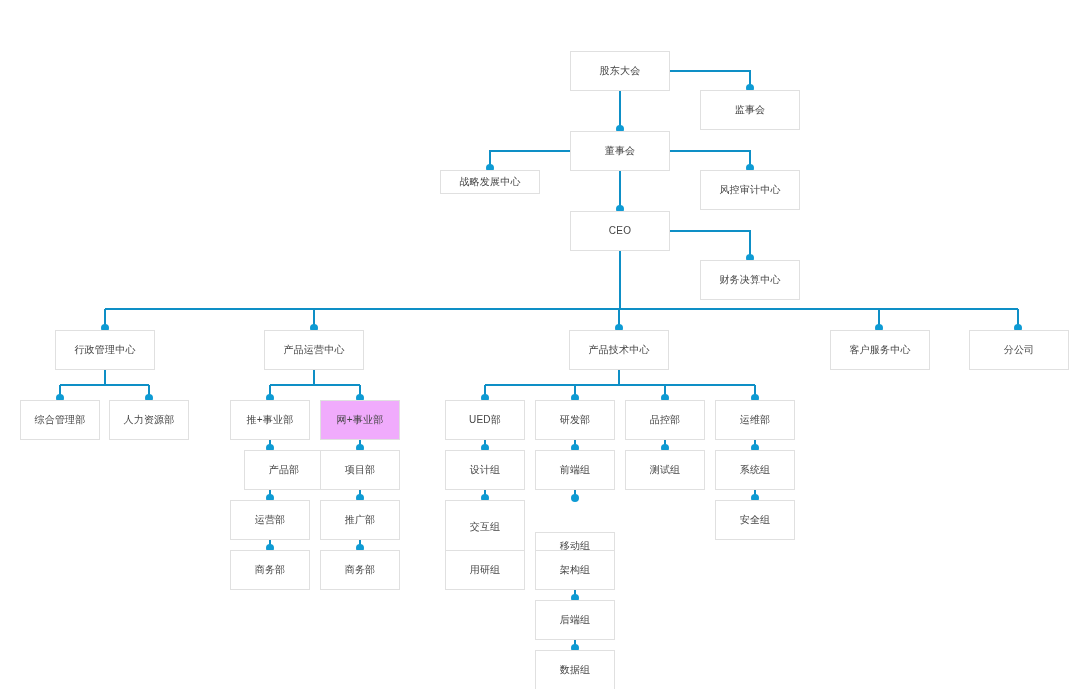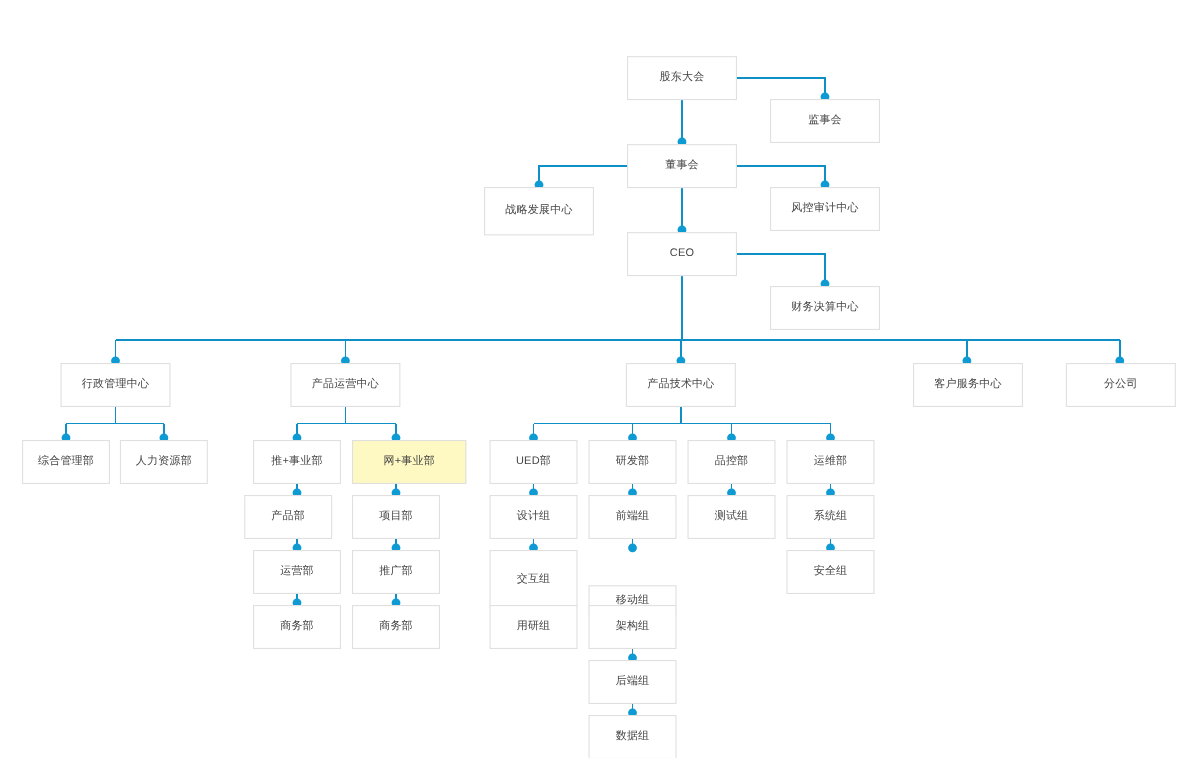--- a/index.html
+++ b/index.html
@@ -130,21 +130,21 @@
   <div id="node-layer">
       <div class="node" style="left: 570px; top: 51px; width: 100px; height: 40px; border-color: rgb(224, 224, 224); background: rgb(255, 255, 255); color: rgb(68, 68, 68);">
         <span class="node-label">股东大会</span>
       </div>
       <div class="node" style="left: 700px; top: 90px; width: 100px; height: 40px; border-color: rgb(224, 224, 224); background: rgb(255, 255, 255); color: rgb(68, 68, 68);">
         <span class="node-label">监事会</span>
       </div>
       <div class="node" style="left: 570px; top: 131px; width: 100px; height: 40px; border-color: rgb(224, 224, 224); background: rgb(255, 255, 255); color: rgb(68, 68, 68);">
         <span class="node-label">董事会</span>
       </div>
-      <div class="node" style="left: 440px; top: 170px; width: 100px; height: 44px; border-color: rgb(224, 224, 224); background: rgb(255, 255, 255); color: rgb(68, 68, 68); justify-content: center;">
+      <div class="node" style="left: 440px; top: 170px; width: 100px; height: 24px; border-color: rgb(224, 224, 224); background: rgb(255, 255, 255); color: rgb(68, 68, 68); justify-content: center;">
         <span class="node-label">战略发展中心</span>
       </div>
       <div class="node" style="left: 700px; top: 170px; width: 100px; height: 40px; border-color: rgb(224, 224, 224); background: rgb(255, 255, 255); color: rgb(68, 68, 68);">
         <span class="node-label">风控审计中心</span>
       </div>
       <div class="node" style="left: 570px; top: 211px; width: 100px; height: 40px; border-color: rgb(224, 224, 224); background: rgb(255, 255, 255); color: rgb(68, 68, 68);">
         <span class="node-label">CEO</span>
       </div>
       <div class="node" style="left: 700px; top: 260px; width: 100px; height: 40px; border-color: rgb(224, 224, 224); background: rgb(255, 255, 255); color: rgb(68, 68, 68);">
         <span class="node-label">财务决算中心</span>
@@ -166,30 +166,30 @@
       </div>
       <div class="node" style="left: 20px; top: 400px; width: 80px; height: 40px; border-color: rgb(224, 224, 224); background: rgb(255, 255, 255); color: rgb(68, 68, 68);">
         <span class="node-label">综合管理部</span>
       </div>
       <div class="node" style="left: 109px; top: 400px; width: 80px; height: 40px; border-color: rgb(224, 224, 224); background: rgb(255, 255, 255); color: rgb(68, 68, 68);">
         <span class="node-label">人力资源部</span>
       </div>
       <div class="node" style="left: 230px; top: 400px; width: 80px; height: 40px; border-color: rgb(224, 224, 224); background: rgb(255, 255, 255); color: rgb(68, 68, 68);">
         <span class="node-label">推+事业部</span>
       </div>
-      <div class="node" style="left: 222px; top: 450px; width: 80px; height: 40px; border-color: rgb(224, 224, 224); background: rgb(255, 255, 255); color: rgb(68, 68, 68);">
+      <div class="node" style="left: 244px; top: 450px; width: 80px; height: 40px; border-color: rgb(224, 224, 224); background: rgb(255, 255, 255); color: rgb(68, 68, 68);">
         <span class="node-label">产品部</span>
       </div>
       <div class="node" style="left: 230px; top: 500px; width: 80px; height: 40px; border-color: rgb(224, 224, 224); background: rgb(255, 255, 255); color: rgb(68, 68, 68);">
         <span class="node-label">运营部</span>
       </div>
       <div class="node" style="left: 230px; top: 550px; width: 80px; height: 40px; border-color: rgb(224, 224, 224); background: rgb(255, 255, 255); color: rgb(68, 68, 68);">
         <span class="node-label">商务部</span>
       </div>
-      <div class="node" style="left: 320px; top: 400px; width: 104px; height: 40px; border-color: rgb(224, 224, 224); background: #fef9c3; color: rgb(68, 68, 68); justify-content: center;">
+      <div class="node" style="left: 320px; top: 400px; width: 80px; height: 40px; border-color: rgb(224, 224, 224); background: #f0abfc; color: rgb(68, 68, 68); justify-content: center;">
         <span class="node-label">网+事业部</span>
       </div>
       <div class="node" style="left: 320px; top: 450px; width: 80px; height: 40px; border-color: rgb(224, 224, 224); background: rgb(255, 255, 255); color: rgb(68, 68, 68); justify-content: center;">
         <span class="node-label">项目部</span>
       </div>
       <div class="node" style="left: 320px; top: 500px; width: 80px; height: 40px; border-color: rgb(224, 224, 224); background: rgb(255, 255, 255); color: rgb(68, 68, 68);">
         <span class="node-label">推广部</span>
       </div>
       <div class="node" style="left: 320px; top: 550px; width: 80px; height: 40px; border-color: rgb(224, 224, 224); background: rgb(255, 255, 255); color: rgb(68, 68, 68);">
         <span class="node-label">商务部</span>

